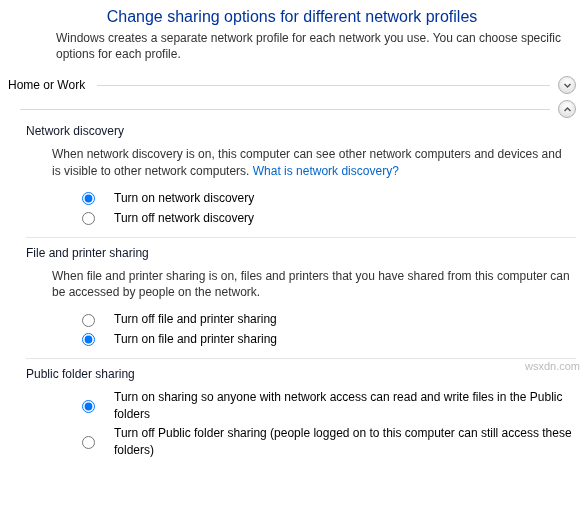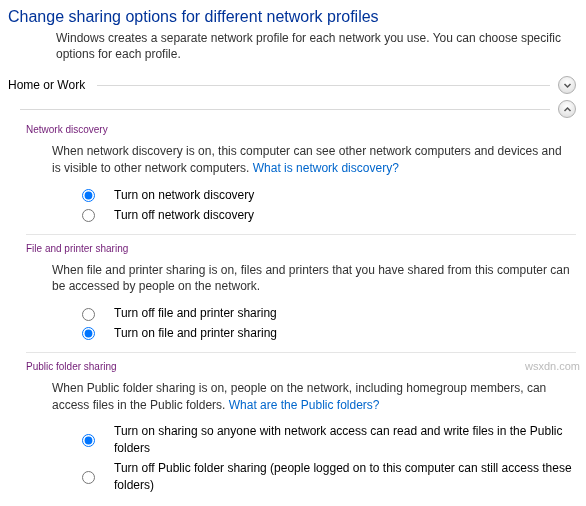--- a/index.html
+++ b/index.html
@@ -9,20 +9,21 @@
       color: #000;
       background: #fff;
       width: 586px;
       padding: 8px 10px 10px 8px;
     }
     .page-title {
       color: #003399;
       font-size: 16px;
       font-weight: normal;
       margin-bottom: 4px;
+      text-align: center;
     }
     .page-desc {
       color: #333;
       font-size: 12px;
       line-height: 1.35;
       margin-bottom: 14px;
       margin-left: 48px;
     }
     .profile-header {
       display: flex;
@@ -53,22 +54,22 @@
       font-size: 10px;
       color: #555;
       line-height: 1;
     }
     .chevron svg { width: 9px; height: 9px; display:block; }
     .chevron svg polyline { fill:none; stroke:#555; stroke-width:2; }
     .section {
       margin: 4px 0 8px 18px;
     }
     .section-title {
-      color: #701a75;
-      font-size: 10px;
+      color: #0f172a;
+      font-size: 12px;
       margin-bottom: 8px;
     }
     .section-desc {
       color: #333;
       font-size: 12px;
       line-height: 1.4;
       margin: 0 4px 10px 26px;
     }
     .section-desc a, .link { color: #0066cc; cursor: pointer; }
     .radio-group {
@@ -158,23 +159,20 @@
       <input type="radio" name="fp" checked="" style="">
       <span class="radio-label">Turn on file and printer sharing</span>
     </label>
   </div>
 </div>
 
 <div class="section-divider"></div>
 
 <div class="section">
   <div class="section-title">Public folder sharing</div>
-  <div class="section-desc">
-    <span>When Public folder sharing is on, people on the network, including homegroup members, can access files in the Public folders. </span><a class="link">What are the Public folders?</a>
-  </div>
   <div class="radio-group">
     <label class="radio-row">
       <input type="radio" name="pf" checked="" style="">
       <span class="radio-label">Turn on sharing so anyone with network access can read and write files in the Public folders</span>
     </label>
     <label class="radio-row">
       <input type="radio" name="pf" style="">
       <span class="radio-label">Turn off Public folder sharing (people logged on to this computer can still access these folders)</span>
     </label>
   </div>

